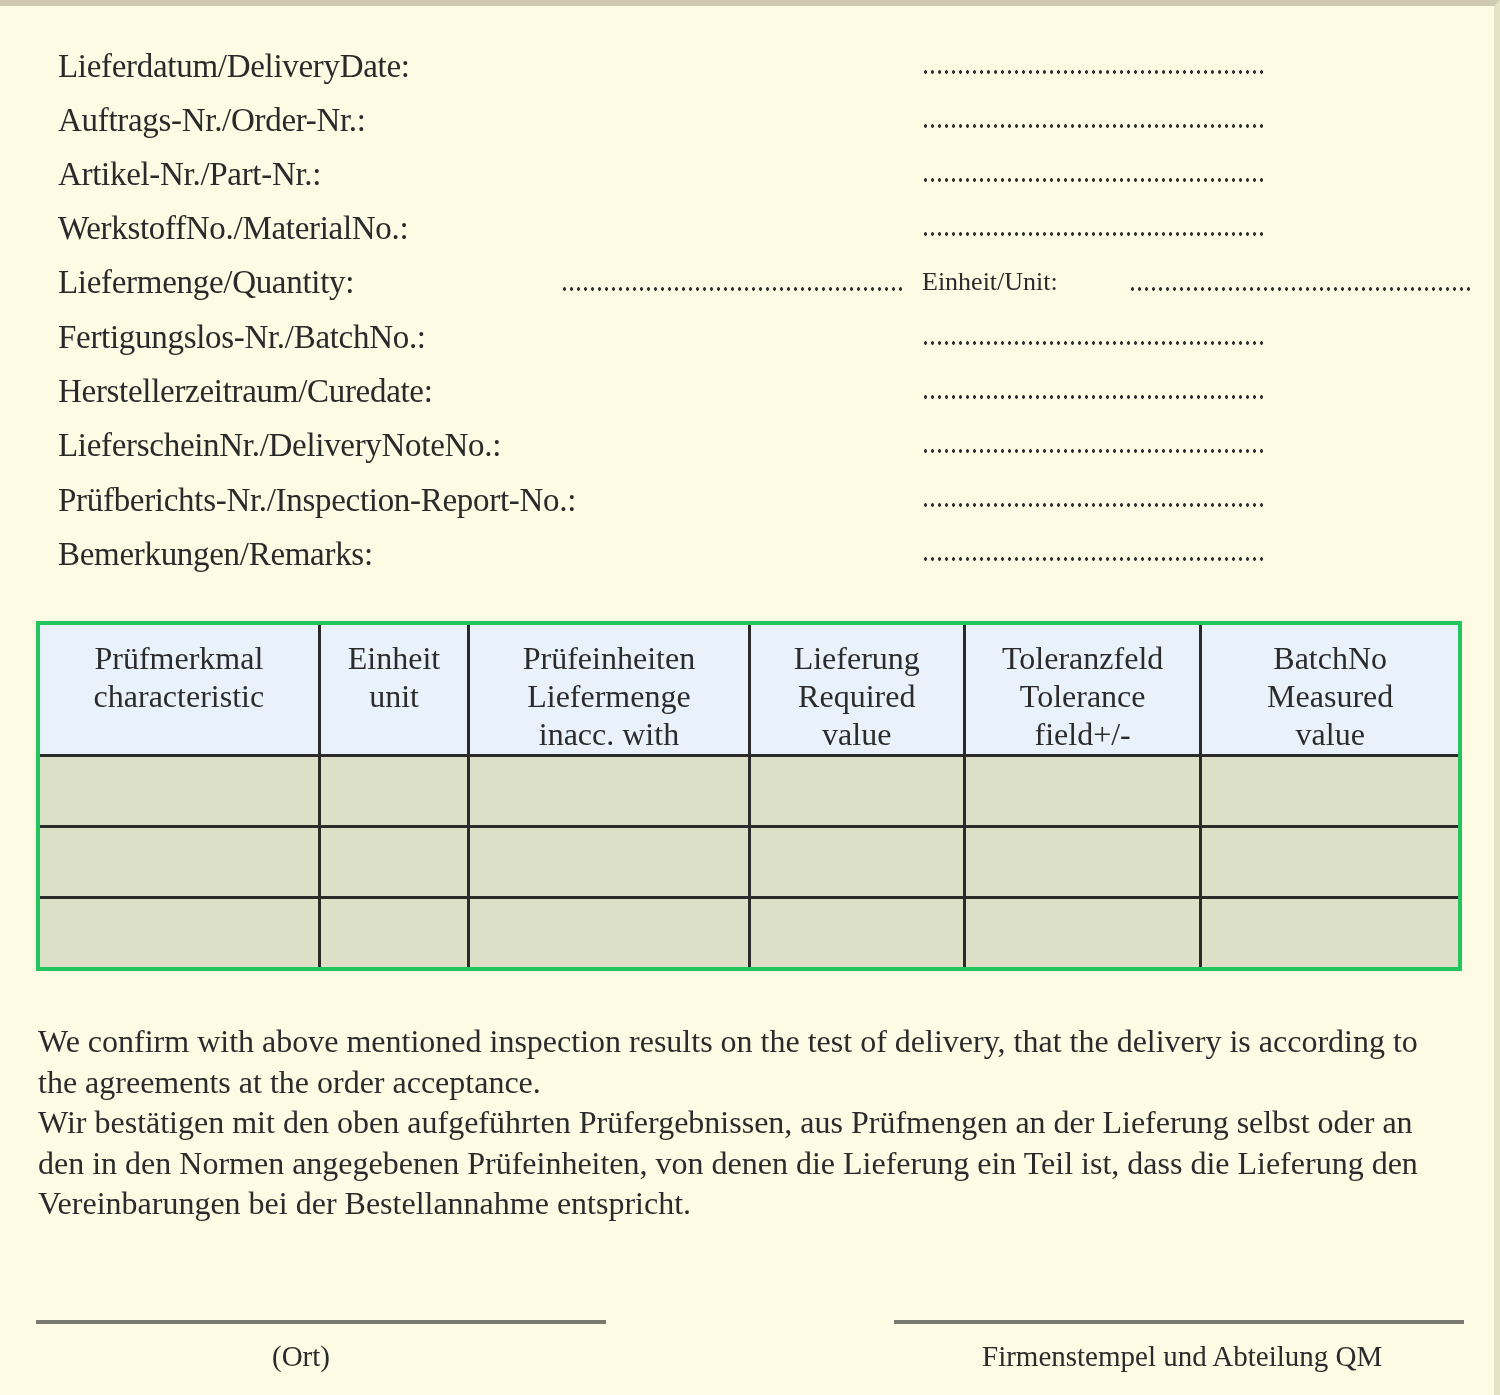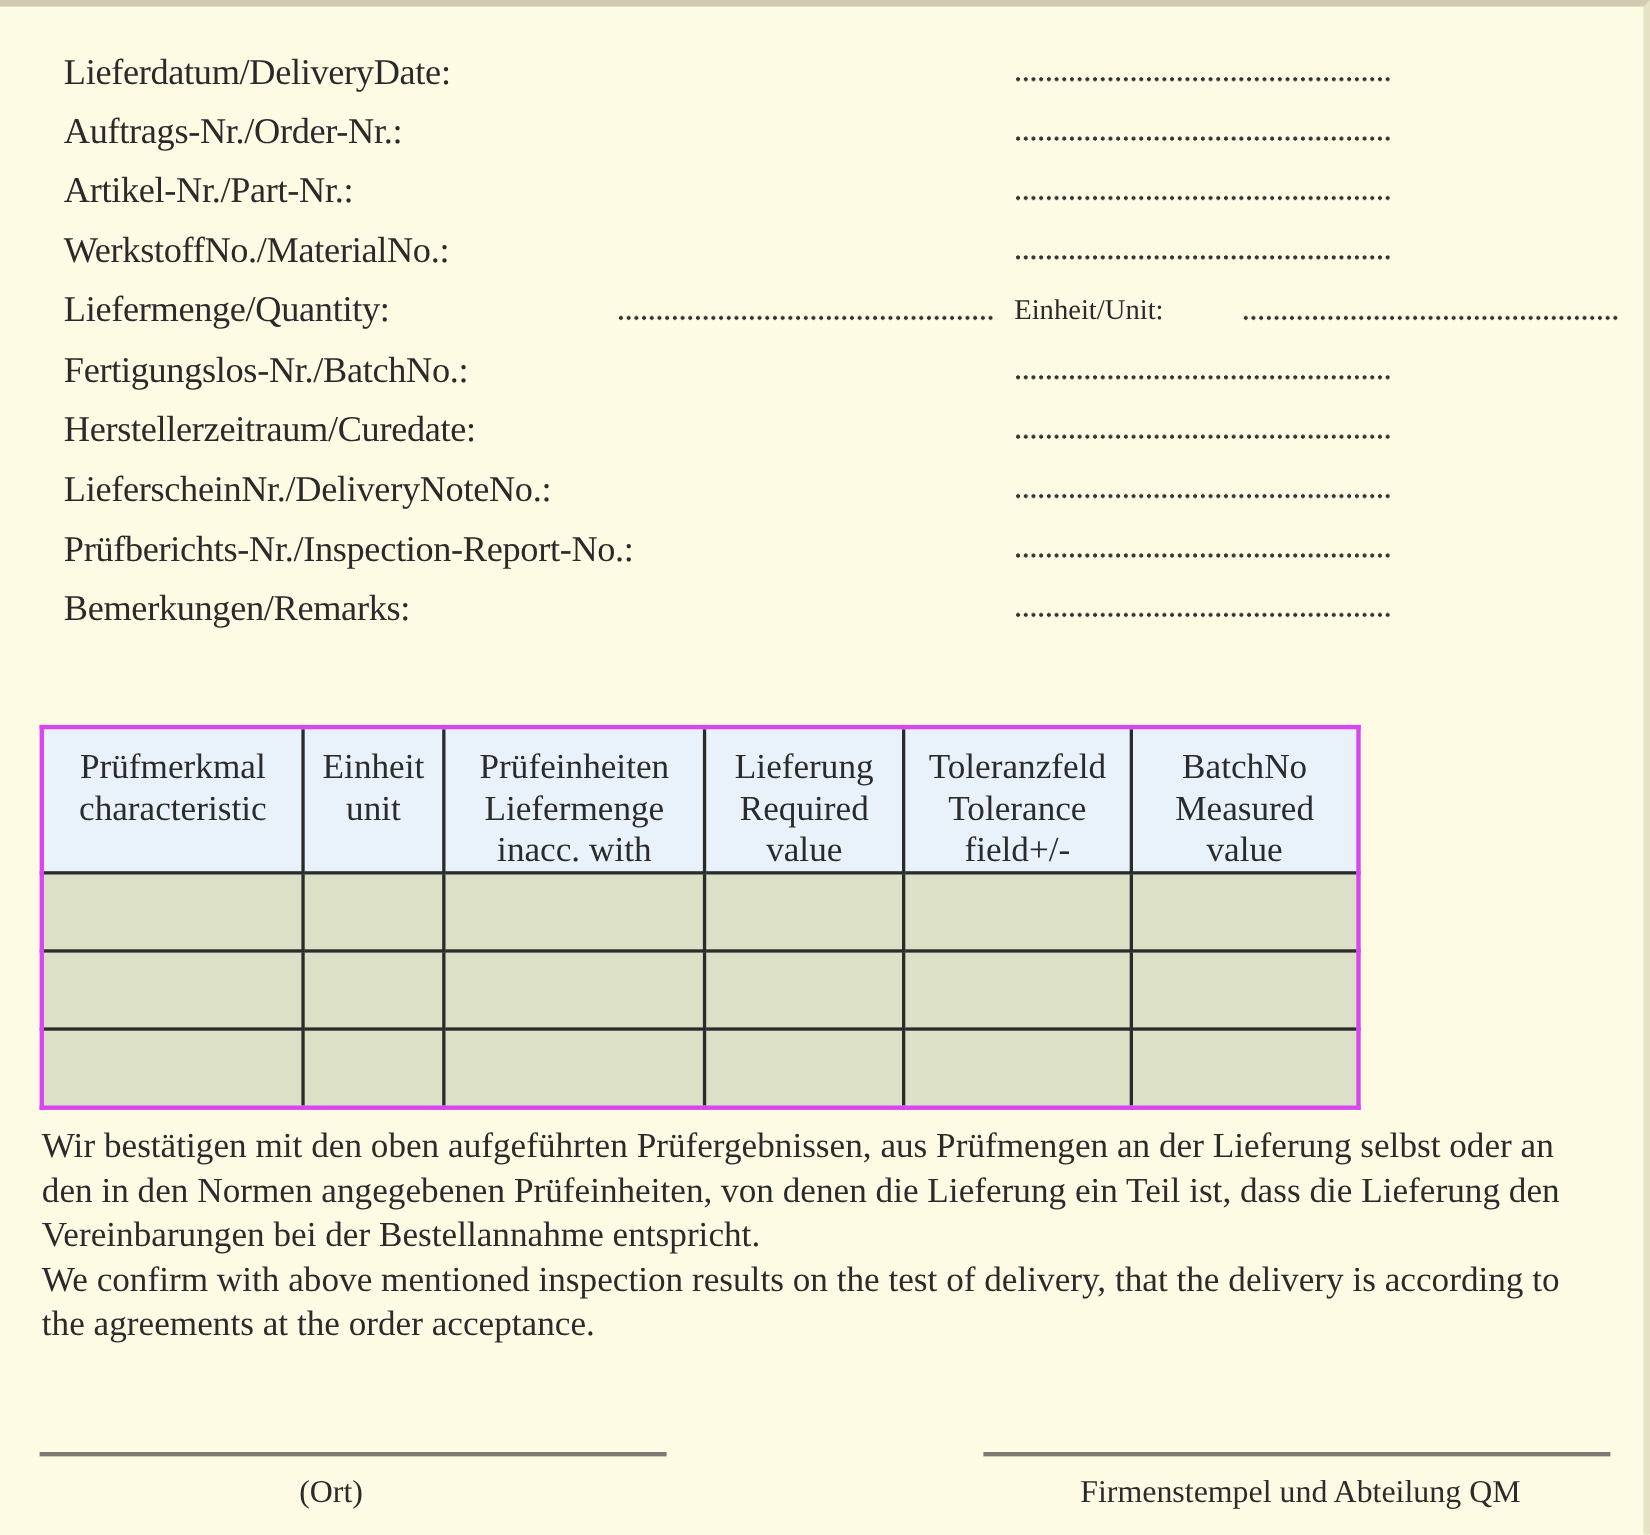--- a/index.html
+++ b/index.html
@@ -19,23 +19,23 @@
     }
     .dots {
       position:absolute; height:4px;
       background-image:radial-gradient(circle, #333 1.6px, transparent 1.9px);
       background-size:7px 4px; background-repeat:repeat-x;
     }
     .unit-label {
       position:absolute; left:922px; font-size:26px; line-height:40px; height:40px;
     }
     table.insp {
-      position:absolute; left:36px; top:653px;
-      width:1201px; border-collapse:collapse;
-      border:4px solid #d946ef;
+      position:absolute; left:36px; top:615px;
+      width:1426px; border-collapse:collapse;
+      border:4px solid #22c55e;
     }
     table.insp th, table.insp td {
       border:3px solid #2b2b2b;
       padding:0;
     }
     table.insp th {
       background:#e9f2fb;
       font-weight:normal;
       font-size:32px; line-height:38px;
       text-align:center; vertical-align:top;
@@ -167,21 +167,21 @@
       <td></td>
       <td></td>
       <td></td>
       <td></td>
       <td></td>
     </tr>
   </tbody>
 </table>
 
 <div class="statement">
+  <p>We confirm with above mentioned inspection results on the test of delivery, that the delivery is according to the agreements at the order acceptance.</p>
   <p>Wir bestätigen mit den oben aufgeführten Prüfergebnissen, aus Prüfmengen an der Lieferung selbst oder an den in den Normen angegebenen Prüfeinheiten, von denen die Lieferung ein Teil ist, dass die Lieferung den Vereinbarungen bei der Bestellannahme entspricht.</p>
-  <p>We confirm with above mentioned inspection results on the test of delivery, that the delivery is according to the agreements at the order acceptance.</p>
 </div>
 
 <div class="sig-line" style="left:36px; top:1314px; width:570px;"></div>
 <div class="sig-caption" style="left:260px; top:1333px;">(Ort)</div>
 
 <div class="sig-line" style="left:894px; top:1314px; width:570px;"></div>
 <div class="sig-caption" style="left:970px; top:1333px;">Firmenstempel und Abteilung QM</div>
 
 </body></html>

